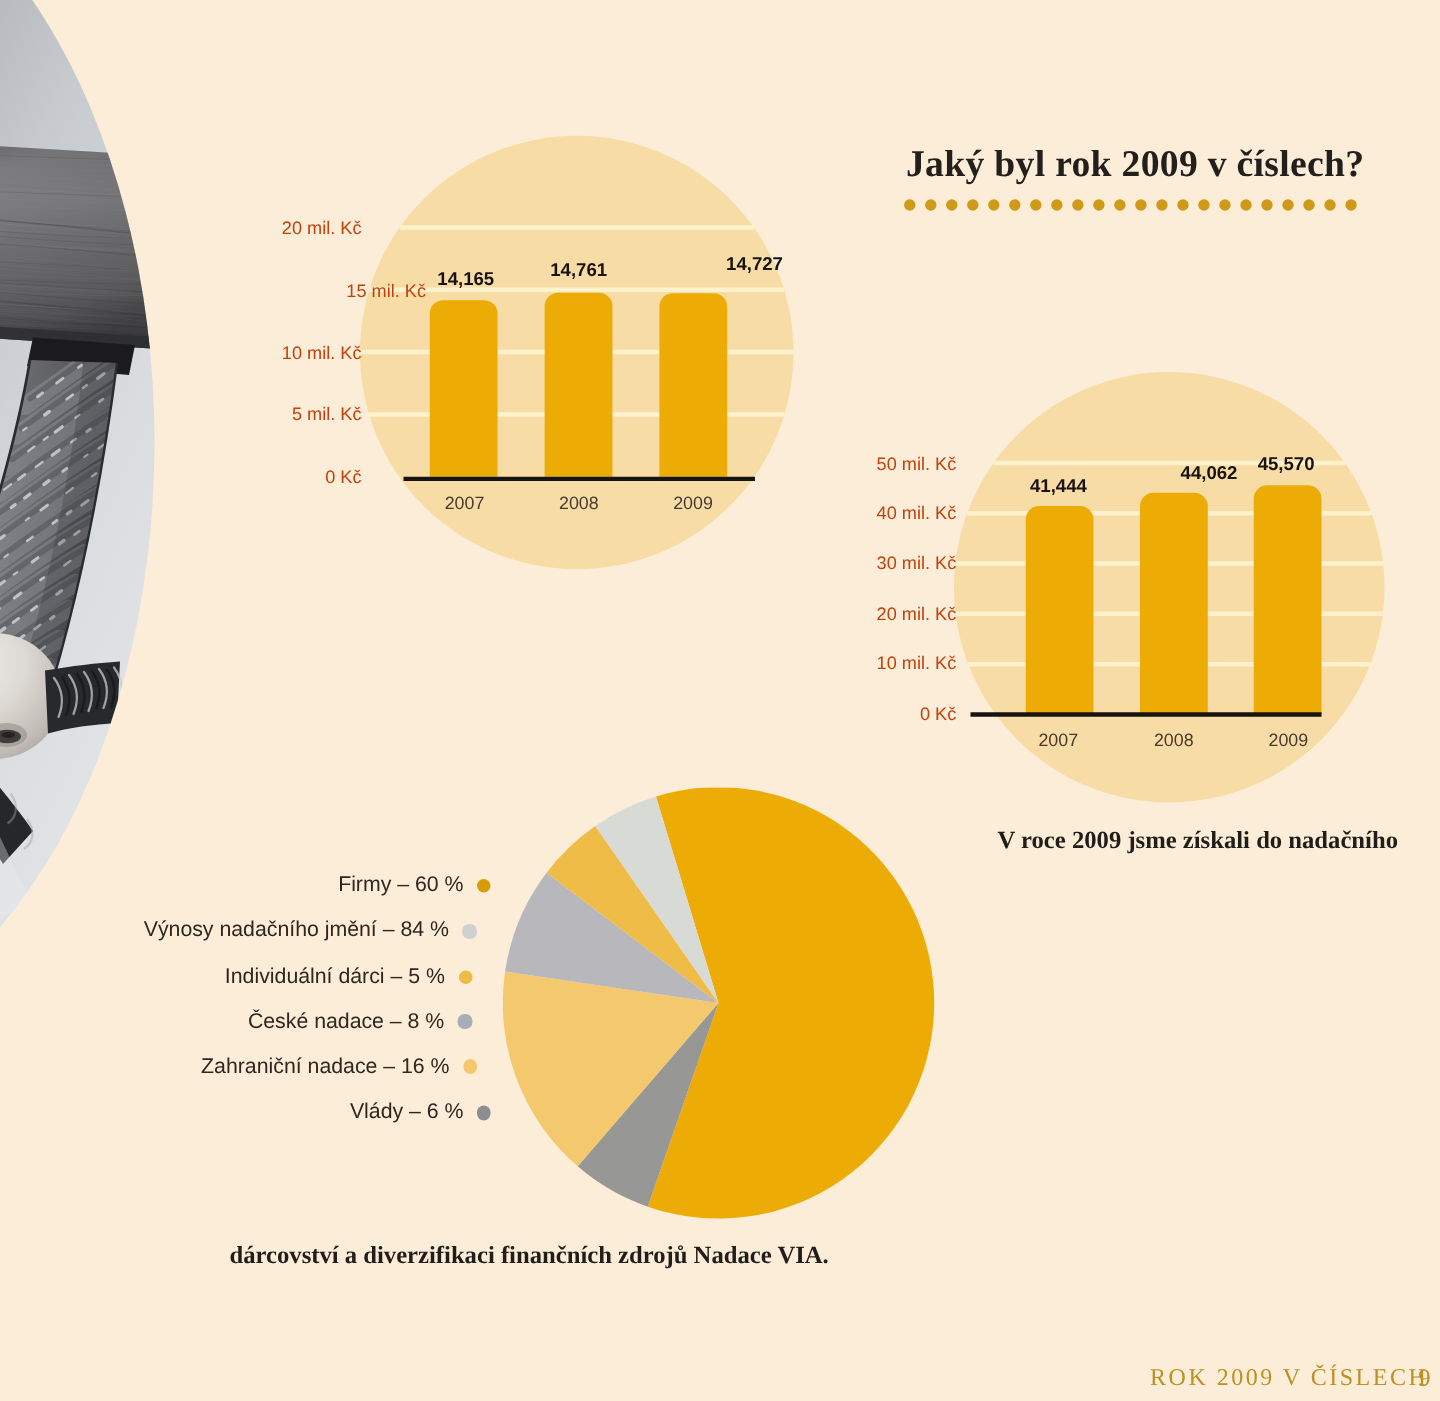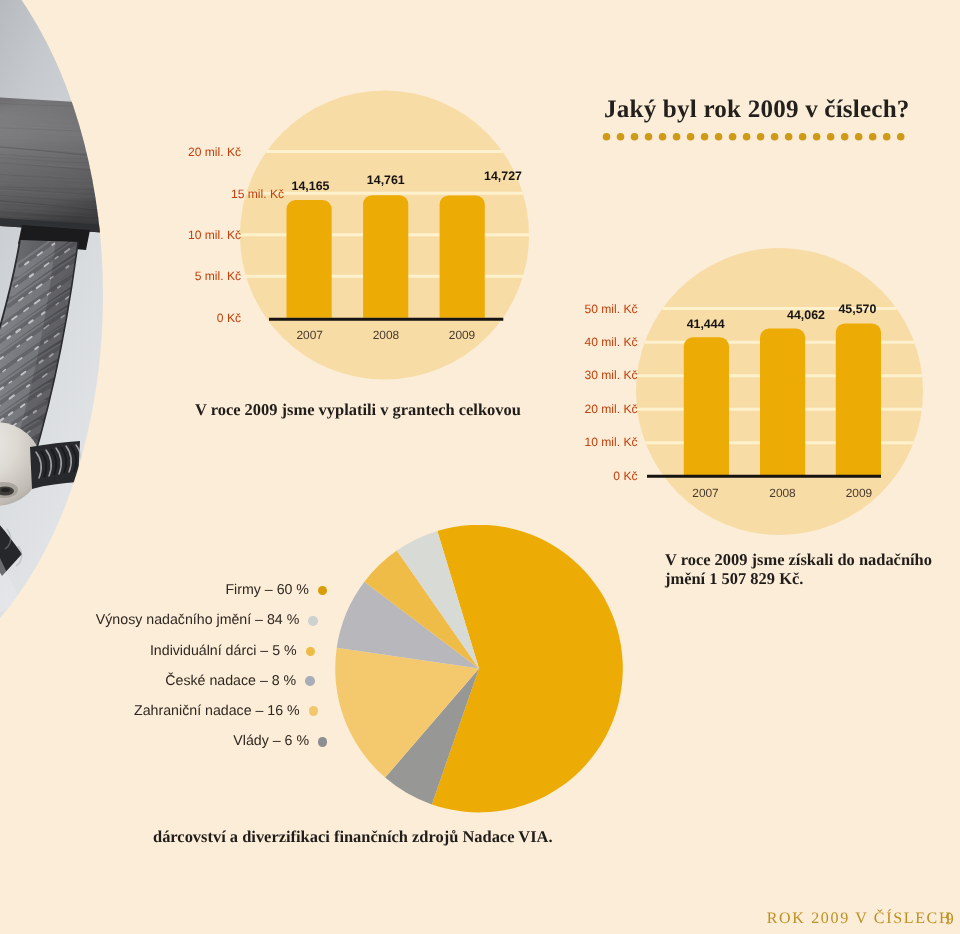--- a/index.html
+++ b/index.html
@@ -465,25 +465,23 @@
       <span class="legtxt">Zahraniční nadace – 16 %</span>
       <span class="legdot" style="background:#F3C86D"></span>
     </div>
     <div class="legrow" style="top:741.4px;width:327.4px;">
       <span class="legtxt">Vlády – 6 %</span>
       <span class="legdot" style="background:#8E8D91"></span>
     </div>
   </div>
 
   <div class="abs stmt" style="left:195px;top:400.5px;">
-    <div>V roce 2009 jsme vyplatili v grantech celkovou</div>
   </div>
   <div class="abs stmt" style="left:665px;top:551.2px;">
     <div>V roce 2009 jsme získali do nadačního</div>
-    <div>jmění 1 507 829 Kč.</div>
   </div>
   <div class="abs stmt" style="left:153px;top:827.5px;">
     <div>dárcovství a diverzifikaci finančních zdrojů Nadace VIA.</div>
   </div>
 
   <div class="abs" style="left:766.7px;top:910.3px;font-family:'Liberation Serif',serif;font-size:16px;
               color:#BE9023;letter-spacing:1.67px;white-space:nowrap">ROK 2009 V ČÍSLECH</div>
   <div class="abs" style="left:945.5px;top:908.6px;font-family:'Liberation Serif',serif;font-size:16.5px;
               color:#BE9023;white-space:nowrap">9</div>
 

